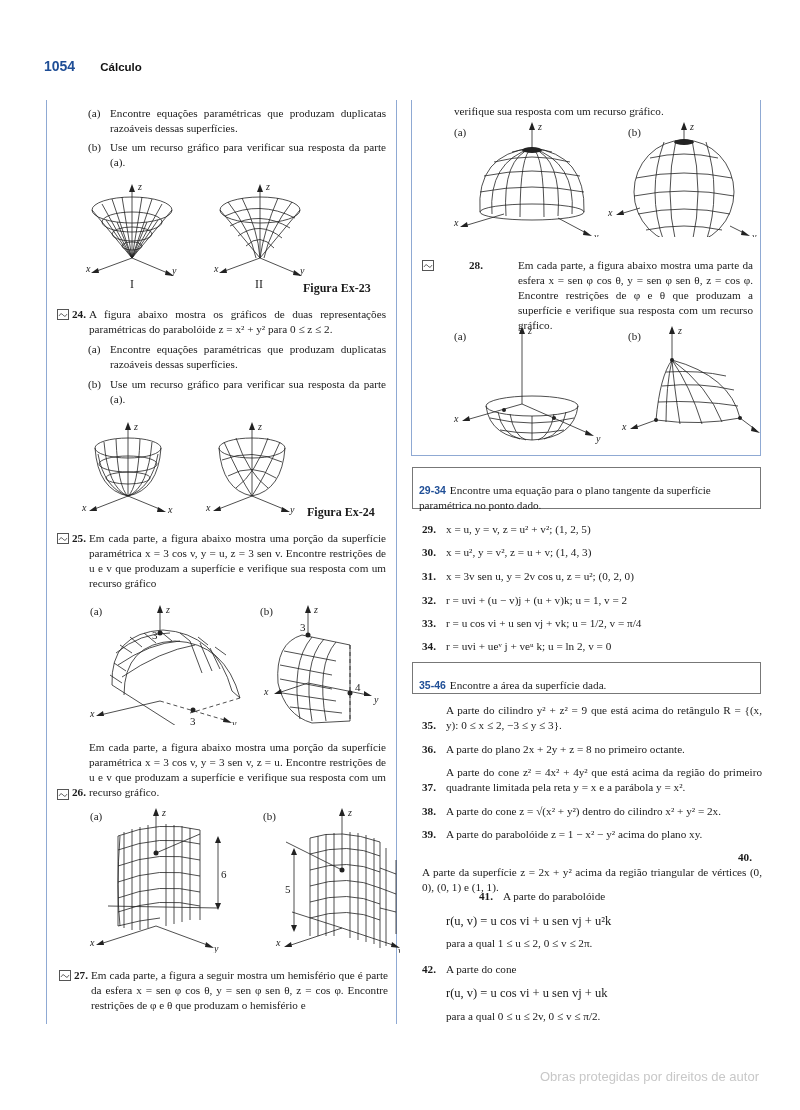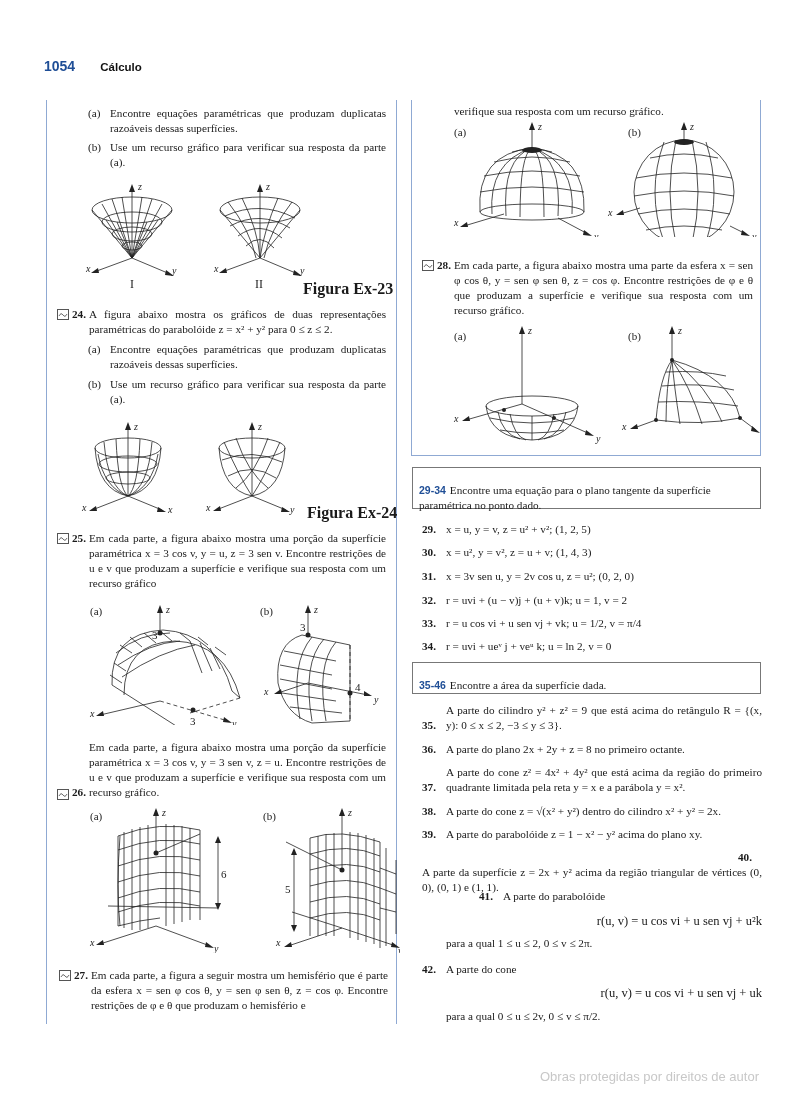--- a/index.html
+++ b/index.html
@@ -12,27 +12,27 @@
   .hrule { position: absolute; height: 1px; background: #8fa9d3; }
   .abs { position: absolute; }
   .sub { position: absolute; display: flex; }
   .sub .lbl { width: 22px; flex: none; }
   .sub .txt { flex: 1; text-align: justify; }
   .ex { position: absolute; display: flex; }
   .ex .ico { width: 12px; height: 11px; border: 1px solid #555; flex: none; margin-top: 2px; margin-right: 3px; position: relative; }
   .ex .ico svg { position: absolute; left: 0; top: 0; }
   .ex .n { font-weight: bold; flex: none; margin-right: 3px; }
   .ex .txt { flex: 1; text-align: justify; }
-  .figcap { font-weight: bold; font-size: 16px; }
+  .figcap { font-weight: bold; font-size: 12px; }
   .box { position: absolute; border: 1px solid #777; padding: 15px 6px; }
   .box .rng { color: #1f4e96; font-family: "Liberation Sans", "DejaVu Sans", sans-serif; font-weight: bold; font-size: 10.5px; margin-right: 4px; }
   .item { position: absolute; display: flex; align-items: flex-end; }
   .item .n { font-weight: bold; width: 24px; flex: none; }
   .item .txt { flex: 1; text-align: justify; }
-  .center { position: absolute; text-align: right; }
+  .center { position: absolute; text-align: left; }
   .watermark { position: absolute; top: 1069px; left: 540px; color: #c8c8c8; font-family: "Liberation Sans", "DejaVu Sans", sans-serif; font-size: 13px; }
 </style>
 </head>
 <body>
 
 <div class="hdr">
   <span class="num">1054</span>
   <span class="ttl">Cálculo</span>
 </div>
 
@@ -320,21 +320,21 @@
       <text x="144" y="118">y</text>
     <text x="158" y="94">x</text>
       <text x="302" y="118">y</text>
   </g>
   <g font-family="Liberation Serif, serif" font-size="11" fill="#222">
     <text x="4" y="14">(a)</text>
     <text x="178" y="14">(b)</text>
   </g>
 </svg>
 
-<div class="ex" style="top:258px; left:422px; width:331px;">
+<div class="ex" style="top:258px; left:422px; width:331px;gap:32px;">
   <span class="ico">
       <svg width="10" height="9">
         <path d="M1 6 Q3 2 5 5 T9 4" stroke="#444" fill="none" stroke-width="0.8"></path>
       </svg>
     </span>
   <span class="n">28.</span>
   <span class="txt">Em cada parte, a figura abaixo mostra uma parte da esfera x = sen φ cos θ, y = sen φ sen θ, z = cos φ. Encontre restrições de φ e θ que produzam a superfície e verifique sua resposta com um recurso gráfico.</span>
 </div>
 <svg class="abs" style="left:450px; top:326px;" width="310" height="122">
   <g stroke="#222" fill="none" stroke-width="0.8">

